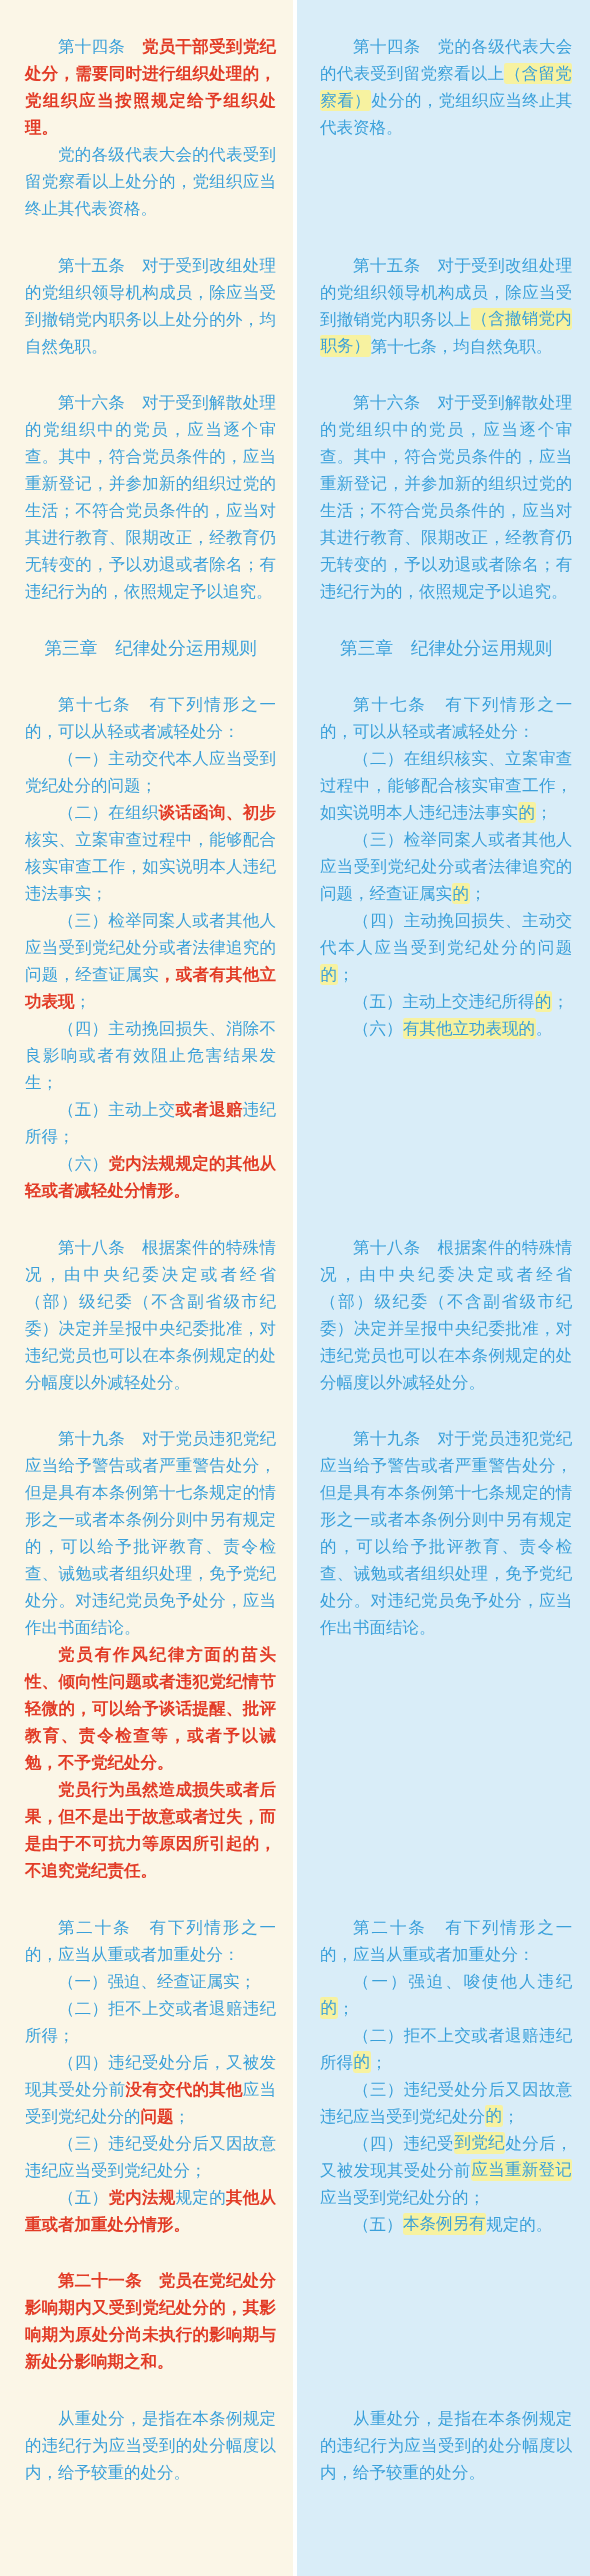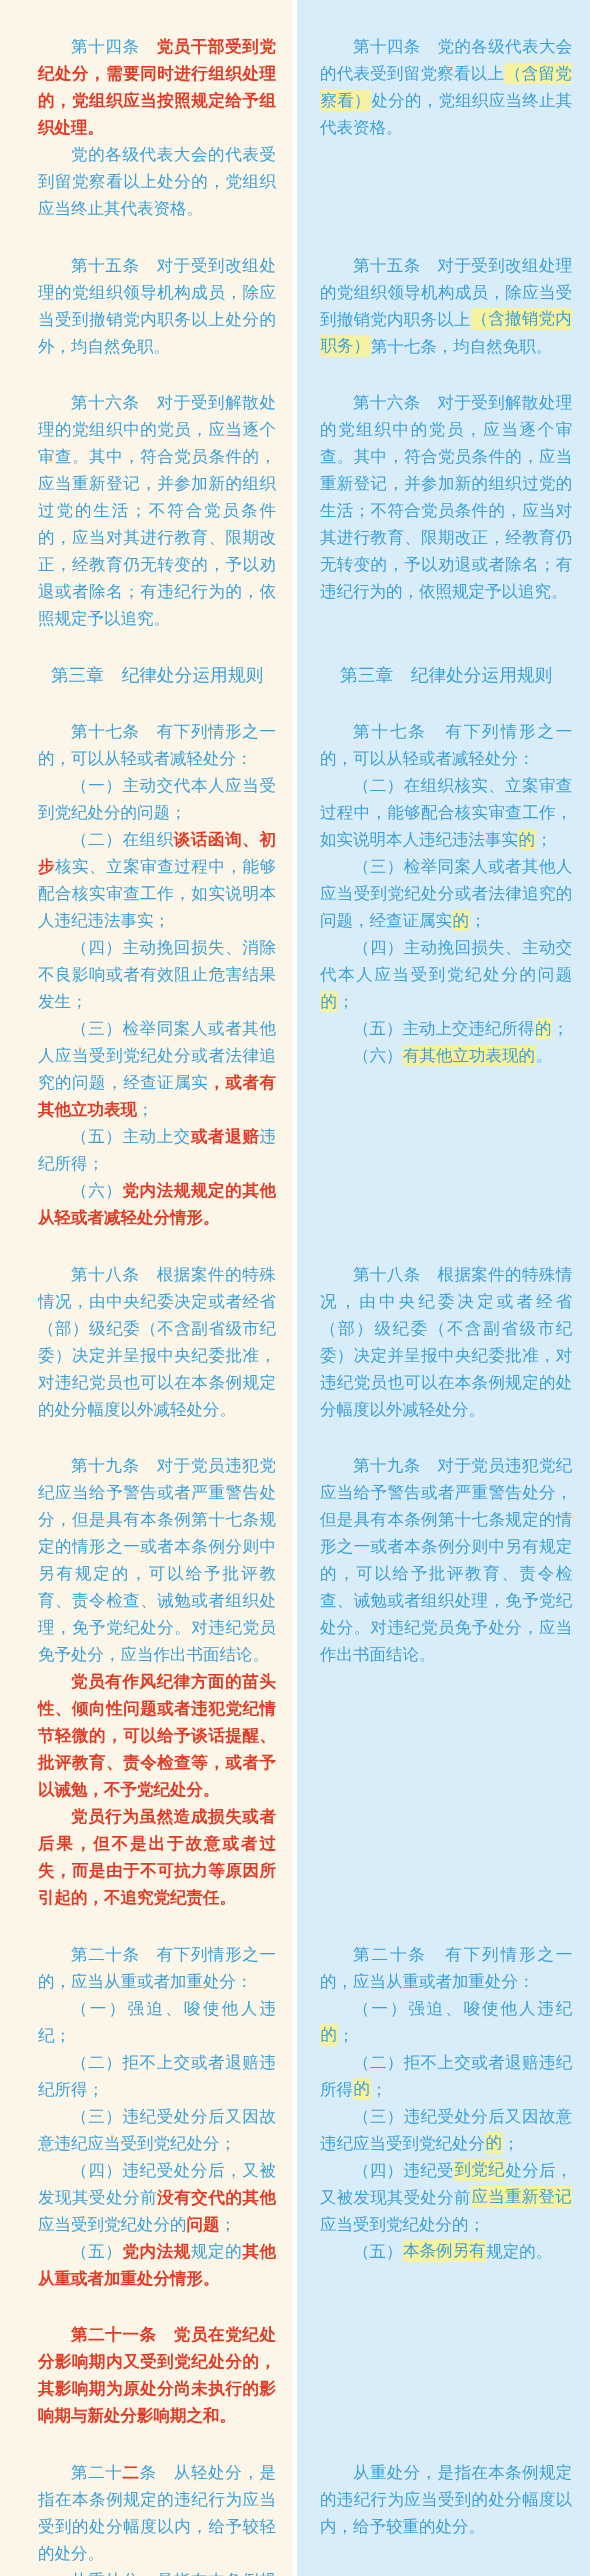--- a/index.html
+++ b/index.html
@@ -18,21 +18,21 @@
     overflow:hidden;
     background:#ffffff;
     font-family:"DejaVu Sans","Liberation Sans",sans-serif;
   }
   .bg{position:absolute;top:0;height:100%;}
   .bg-left{left:0;width:293px;background:var(--left-bg);}
   .bg-right{left:297px;width:293px;background:var(--right-bg);}
   #rows{position:relative;padding-top:33px;}
   .article-row{display:grid;grid-template-columns:295px 295px;margin-bottom:29.5px;}
   .cell{min-width:0;}
-  .cell.left{padding:0 19px 0 38px;}
+  .cell.left{padding:0 19px 0 25px;}
   .cell.right{padding:0 17.7px 0 25px;}
   .para{
     margin:0;
     font-size:16.5px;
     line-height:27px;
     color:var(--text-blue);
     text-align:justify;
     text-indent:2em;
     word-break:break-all;
   }
@@ -92,22 +92,22 @@
         </div>
         <div class="cell right">
           <p class="para heading"><span class="run-n">第三章　纪律处分运用规则</span></p>
         </div>
       </div>
       <div class="article-row">
         <div class="cell left">
           <p class="para"><span class="run-n">第十七条　有下列情形之一的，可以从轻或者减轻处分：</span></p>
           <p class="para"><span class="run-n">（一）主动交代本人应当受到党纪处分的问题；</span></p>
           <p class="para"><span class="run-n">（二）在组织</span><span class="run-r">谈话函询、初步</span><span class="run-n">核实、立案审查过程中，能够配合核实审查工作，如实说明本人违纪违法事实；</span></p>
+          <p class="para"><span class="run-n">（三）检举同案人或者其他人应当受到党纪处分或者法律追究的问题，经查证属实</span><span class="run-r">，或者有其他立功表现</span><span class="run-n">；</span></p>
           <p class="para"><span class="run-n">（四）主动挽回损失、消除不良影响或者有效阻止危害结果发生；</span></p>
-          <p class="para"><span class="run-n">（三）检举同案人或者其他人应当受到党纪处分或者法律追究的问题，经查证属实</span><span class="run-r">，或者有其他立功表现</span><span class="run-n">；</span></p>
           <p class="para"><span class="run-n">（五）主动上交</span><span class="run-r">或者退赔</span><span class="run-n">违纪所得；</span></p>
           <p class="para"><span class="run-n">（六）</span><span class="run-r">党内法规规定的其他从轻或者减轻处分情形。</span></p>
         </div>
         <div class="cell right">
           <p class="para"><span class="run-n">第十七条　有下列情形之一的，可以从轻或者减轻处分：</span></p>
           <p class="para"><span class="run-n">（二）在组织核实、立案审查过程中，能够配合核实审查工作，如实说明本人违纪违法事实</span><span class="run-h">的</span><span class="run-n">；</span></p>
           <p class="para"><span class="run-n">（三）检举同案人或者其他人应当受到党纪处分或者法律追究的问题，经查证属实</span><span class="run-h">的</span><span class="run-n">；</span></p>
           <p class="para"><span class="run-n">（四）主动挽回损失、主动交代本人应当受到党纪处分的问题</span><span class="run-h">的</span><span class="run-n">；</span></p>
           <p class="para"><span class="run-n">（五）主动上交违纪所得</span><span class="run-h">的</span><span class="run-n">；</span></p>
           <p class="para"><span class="run-n">（六）</span><span class="run-h">有其他立功表现的</span><span class="run-n">。</span></p>
@@ -127,44 +127,43 @@
           <p class="para"><span class="run-r">党员有作风纪律方面的苗头性、倾向性问题或者违犯党纪情节轻微的，可以给予谈话提醒、批评教育、责令检查等，或者予以诫勉，不予党纪处分。</span></p>
           <p class="para"><span class="run-r">党员行为虽然造成损失或者后果，但不是出于故意或者过失，而是由于不可抗力等原因所引起的，不追究党纪责任。</span></p>
         </div>
         <div class="cell right">
           <p class="para"><span class="run-n">第十九条　对于党员违犯党纪应当给予警告或者严重警告处分，但是具有本条例第十七条规定的情形之一或者本条例分则中另有规定的，可以给予批评教育、责令检查、诫勉或者组织处理，免予党纪处分。对违纪党员免予处分，应当作出书面结论。</span></p>
         </div>
       </div>
       <div class="article-row">
         <div class="cell left">
           <p class="para"><span class="run-n">第二十条　有下列情形之一的，应当从重或者加重处分：</span></p>
-          <p class="para"><span class="run-n">（一）强迫、唆使他人违纪；</span></p>
+          <p class="para"><span class="run-n">（一）强迫、经查证属实；</span></p>
           <p class="para"><span class="run-n">（二）拒不上交或者退赔违纪所得；</span></p>
+          <p class="para"><span class="run-n">（四）违纪受处分后，又被发现其受处分前</span><span class="run-r">没有交代的其他</span><span class="run-n">应当受到党纪处分的</span><span class="run-r">问题</span><span class="run-n">；</span></p>
           <p class="para"><span class="run-n">（三）违纪受处分后又因故意违纪应当受到党纪处分；</span></p>
-          <p class="para"><span class="run-n">（四）违纪受处分后，又被发现其受处分前</span><span class="run-r">没有交代的其他</span><span class="run-n">应当受到党纪处分的</span><span class="run-r">问题</span><span class="run-n">；</span></p>
           <p class="para"><span class="run-n">（五）</span><span class="run-r">党内法规</span><span class="run-n">规定的</span><span class="run-r">其他从重或者加重处分情形。</span></p>
         </div>
         <div class="cell right">
           <p class="para"><span class="run-n">第二十条　有下列情形之一的，应当从重或者加重处分：</span></p>
           <p class="para"><span class="run-n">（一）强迫、唆使他人违纪</span><span class="run-h">的</span><span class="run-n">；</span></p>
           <p class="para"><span class="run-n">（二）拒不上交或者退赔违纪所得</span><span class="run-h">的</span><span class="run-n">；</span></p>
           <p class="para"><span class="run-n">（三）违纪受处分后又因故意违纪应当受到党纪处分</span><span class="run-h">的</span><span class="run-n">；</span></p>
           <p class="para"><span class="run-n">（四）违纪受</span><span class="run-h">到党纪</span><span class="run-n">处分后，又被发现其受处分前</span><span class="run-h">应当重新登记</span><span class="run-n">应当受到党纪处分的；</span></p>
           <p class="para"><span class="run-n">（五）</span><span class="run-h">本条例另有</span><span class="run-n">规定的。</span></p>
         </div>
       </div>
       <div class="article-row">
         <div class="cell left">
           <p class="para"><span class="run-r">第二十一条　党员在党纪处分影响期内又受到党纪处分的，其影响期为原处分尚未执行的影响期与新处分影响期之和。</span></p>
         </div>
         <div class="cell right"></div>
       </div>
       <div class="article-row">
         <div class="cell left">
-          <p class="para"><span class="run-n">第二十</span><span class="run-r">二</span><span class="run-n">条　从轻处分，是指在本条例规定的违纪行为应当受到的处分幅度以内，给予较轻的处分。</span></p>
           <p class="para"><span class="run-n">从重处分，是指在本条例规定的违纪行为应当受到的处分幅度以内，给予较重的处分。</span></p>
         </div>
         <div class="cell right">
           <p class="para"><span class="run-n">从重处分，是指在本条例规定的违纪行为应当受到的处分幅度以内，给予较重的处分。</span></p>
         </div>
       </div>
     </div>
 </div>
 
 

